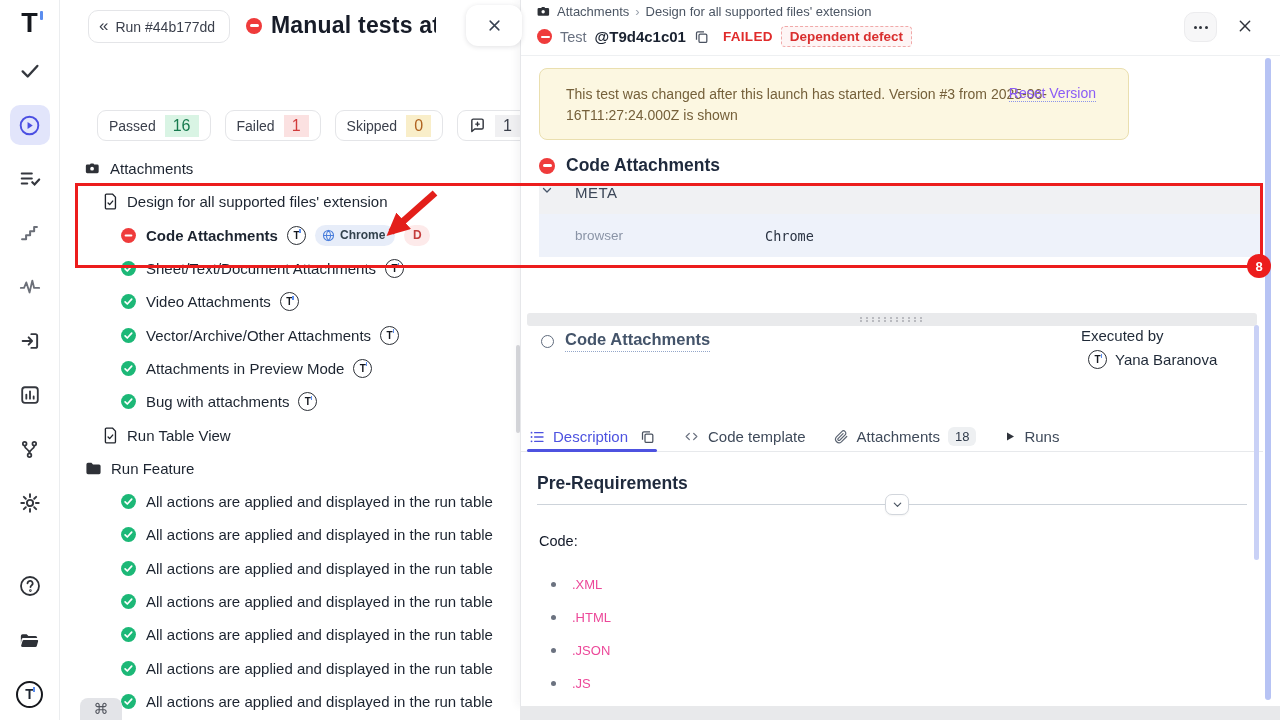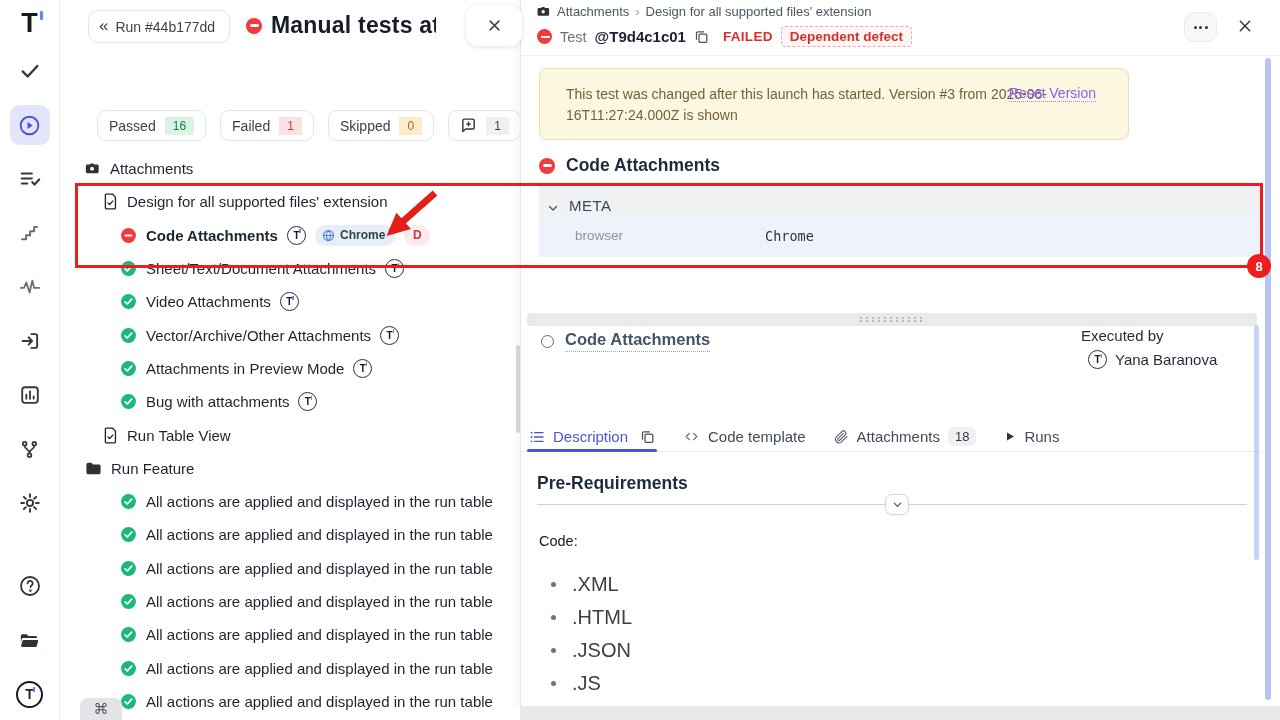--- a/index.html
+++ b/index.html
@@ -36,21 +36,21 @@
   .dash-circle::after { content:""; position:absolute; left:3.5px; top:6.7px; width:9px; height:2.6px;
     border-radius:2px; background:#fff; }
 
   #panel-close-card { position:absolute; left:466px; top:5px; width:56px; height:41px; background:#fff;
     border-radius:12px; box-shadow:0 1px 5px rgba(40,45,60,.14); z-index:6; display:flex;
     align-items:center; justify-content:center; cursor:pointer; }
 
   #filter-chips { position:absolute; left:37px; top:110px; display:flex; gap:14px; }
   .chip { height:31px; background:#fff; border:1px solid #e4e5e8; border-radius:9px; display:flex;
     align-items:center; gap:9px; padding:0 11px; font-size:14px; color:#3a3f4b; cursor:pointer; }
-  .chip-badge { border-radius:0; padding:2px 8px; font-size:12px; }
+  .chip-badge { border-radius:0; padding:2px 8px; font-size:16px; }
   .tone-green { background:#d9f4e4; color:#177a4e; }
   .tone-red   { background:#fbe1e1; color:#d13a3a; }
   .tone-amber { background:#f9eec9; color:#b06320; }
   .tone-gray  { background:#f0f0f2; color:#3a3f4b; }
 
   #tree-rows { position:absolute; left:0; top:152px; width:460px; }
   .tree-row { height:33.3px; display:flex; align-items:center; gap:9px; font-size:15px;
     color:#1c2430; cursor:pointer; white-space:nowrap; }
   .tree-row.bold .tlabel { font-weight:700; }
   .ticon { flex:0 0 auto; display:flex; }
@@ -92,22 +92,22 @@
   #banner { position:absolute; left:18px; top:68px; width:590px; height:72px; background:#fcf7e1;
     border:1px solid #eadfaf; border-radius:8px; padding:15px 26px; }
   #banner-text { width:580px; font-size:14px; line-height:21px; color:#75603a; }
   #banner-link { position:absolute; right:32px; top:16px; font-size:14px; color:#8b5cf6;
     border-bottom:1px dotted #8b93ec; cursor:pointer; }
 
   #section-head { position:absolute; left:18px; top:155px; display:flex; align-items:center; gap:11px; }
   #section-head h1 { font-size:17.5px; font-weight:700; color:#1f2a3d; }
 
   #meta-block { position:absolute; left:18px; top:184px; width:724px; }
-  #meta-header { height:30px; background:#f0f1f3; display:flex; align-items:flex-end; gap:10px;
-    padding:0 8px; cursor:pointer; }
+  #meta-header { height:30px; background:#f0f1f3; display:flex; align-items:flex-start; gap:22px;
+    padding:0 2px; cursor:pointer; }
   #meta-title { font-size:15px; color:#3b4657; letter-spacing:.5px; }
   #meta-row { height:43px; background:#eef2fa; display:flex; align-items:center; }
   #meta-key { width:226px; padding-left:36px; font-size:13.5px; color:#8a94a6; }
   #meta-value { font-family:"DejaVu Sans Mono",monospace; font-size:13.5px; color:#2a3342; }
 
   #resizer { position:absolute; left:6px; top:313px; width:730px; height:13px; background:#e9eaec;
     border-radius:3px; display:flex; flex-direction:column; align-items:center; justify-content:center;
     gap:1px; cursor:row-resize; }
   #resizer b { width:64px; height:2px; background:
     repeating-linear-gradient(90deg,#b9babf 0 2px,transparent 2px 6px); }
@@ -129,21 +129,21 @@
     background:#4d52e0; border-radius:2px; }
   .tab .copy-gap { margin-left:4px; }
 
   #prereq { position:absolute; left:16px; top:473px; font-size:17.5px; font-weight:700; color:#1f2a3d; }
   #collapse-row { position:absolute; left:16px; top:504px; width:710px; height:1px; background:#cdd3da; }
   #collapse-btn { position:absolute; left:364px; top:494px; width:24px; height:21px; background:#fff;
     border:1px solid #d2d6dc; border-radius:7px; display:flex; align-items:center; justify-content:center;
     cursor:pointer; box-shadow:0 1px 2px rgba(0,0,0,.05); }
   #code-label { position:absolute; left:18px; top:533px; font-size:14.5px; color:#111827; }
   #code-list { position:absolute; left:30px; top:568px; }
-  .code-li { display:flex; align-items:center; gap:16px; height:33px; font-size:20px; color:#404040; }
+  .code-li { display:flex; align-items:center; gap:16px; height:33px; font-size:13px; color:#ec4899; }
   .code-li b { width:5px; height:5px; border-radius:50%; background:#6b7280; }
 
   #inner-scrollbar { position:absolute; left:733px; top:325px; width:5px; height:235px;
     background:#c9d1f6; border-radius:3px; }
   #outer-scrollbar { position:absolute; left:744px; top:58px; width:6px; height:642px;
     background:#b7c3f4; border-radius:3px; }
 
   
   #anno-rect { position:absolute; left:75px; top:183px; width:1188px; height:85px;
     border:3px solid #ec1d1d; z-index:40; pointer-events:none; }

